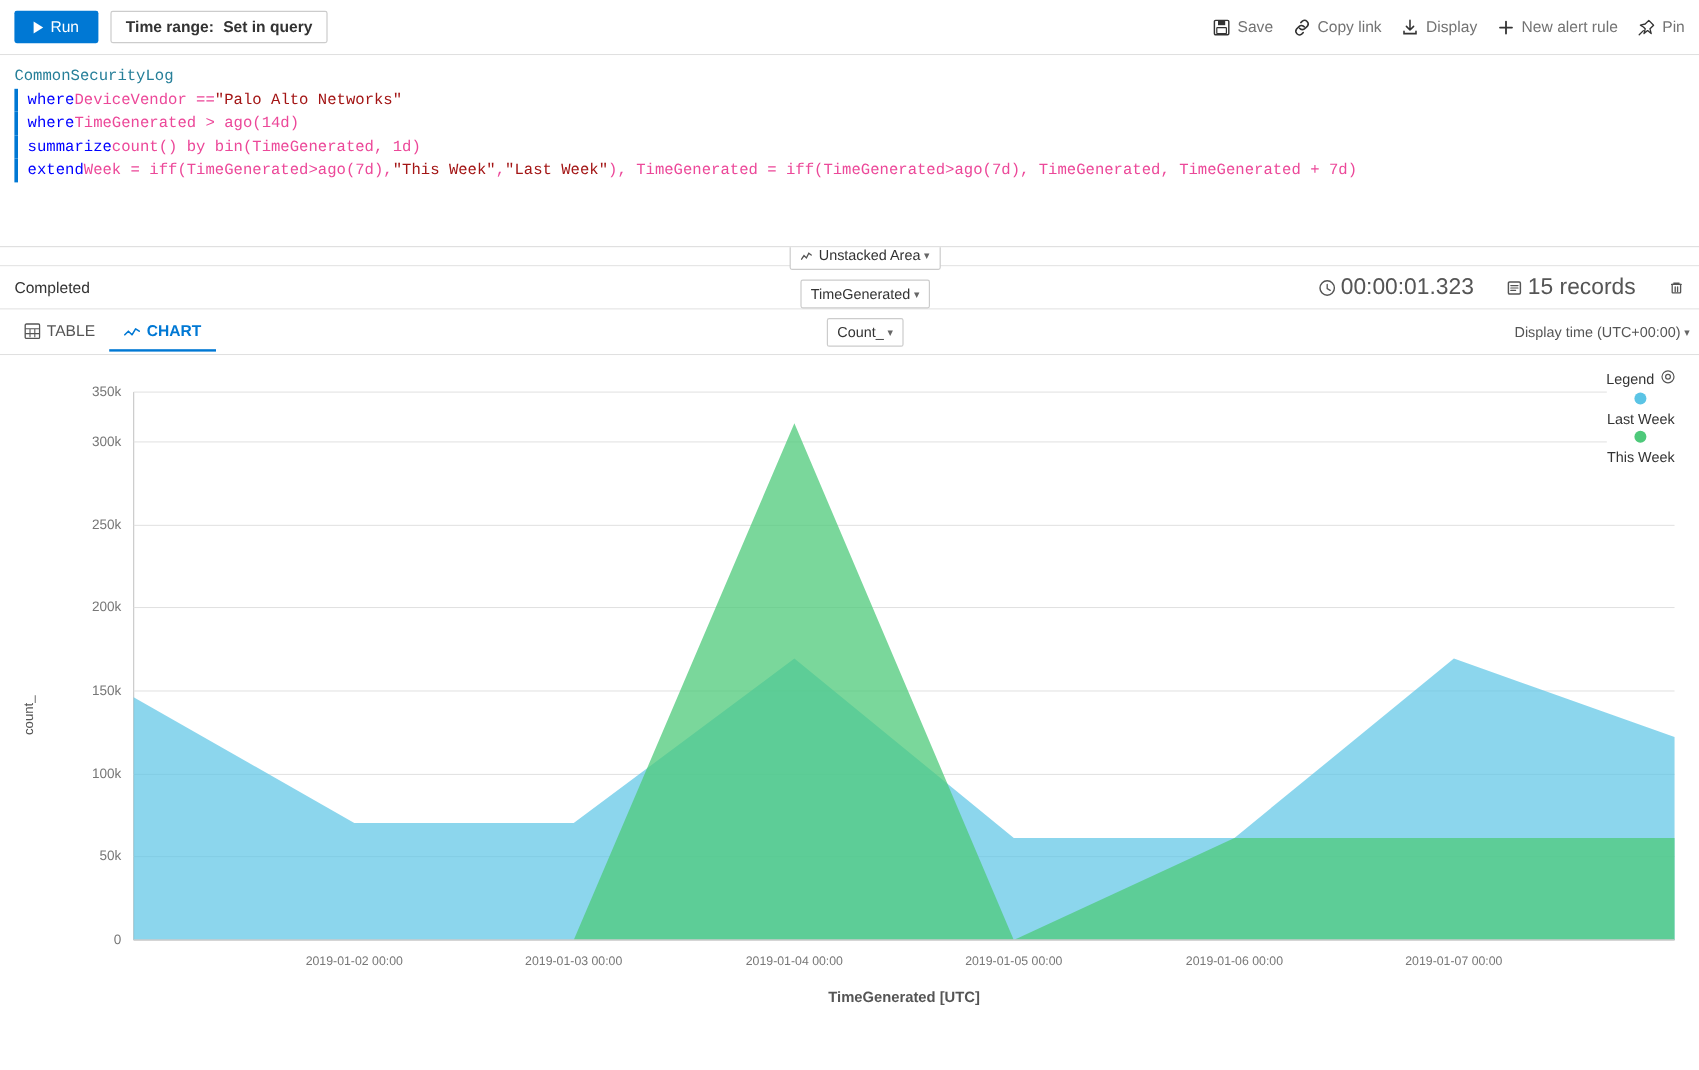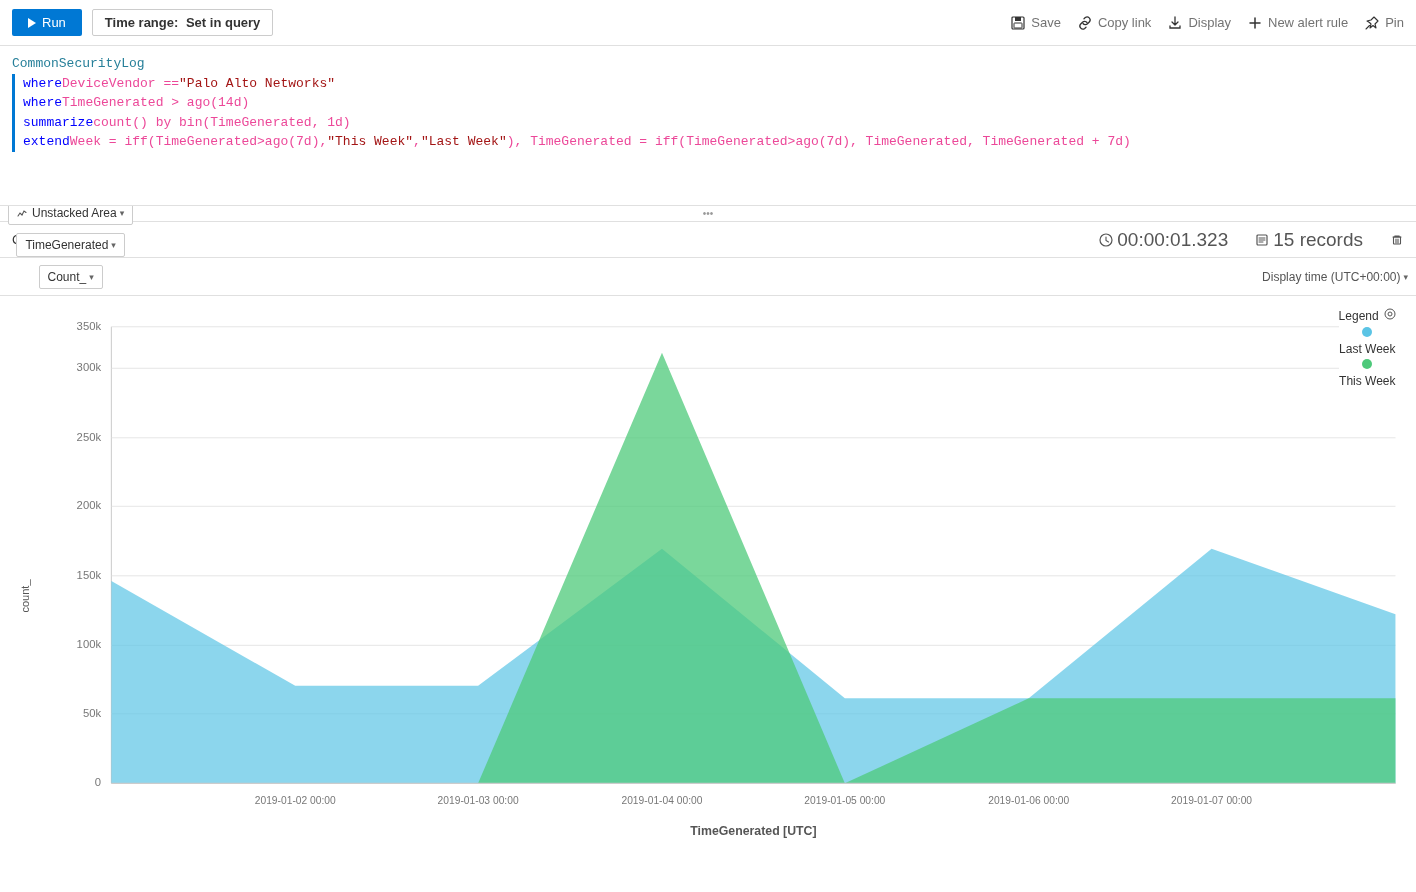--- a/index.html
+++ b/index.html
@@ -223,20 +223,35 @@
       <span>15 records</span>
     </div>
     <svg width="14" height="14" viewBox="0 0 14 14" fill="none" style="cursor:pointer;">
       <path d="M3 4h8M5 4V3h4v1M6 6v4M8 6v4" stroke="#555" stroke-width="1.1" stroke-linecap="round"></path>
       <rect x="3.5" y="4" width="7" height="7" rx="0.5" stroke="#555" stroke-width="1.1" fill="none"></rect>
     </svg>
   </div>
 </div>
 
 <div id="view-tabs">
+  <div class="tabs-left">
+    <button class="tab-btn">
+      <svg width="14" height="14" viewBox="0 0 14 14" fill="none">
+        <rect x="1" y="1" width="12" height="12" rx="1" stroke="#555" stroke-width="1.1"></rect>
+        <path d="M1 5h12M1 9h12M5 5v7M9 5v7" stroke="#555" stroke-width="0.9"></path>
+      </svg>
+      <span>TABLE</span>
+    </button>
+    <button class="tab-btn active">
+      <svg width="14" height="14" viewBox="0 0 14 14" fill="none">
+        <path d="M1 10l3-3 3 3 3-5 3 2" stroke="#0078d4" stroke-width="1.3" stroke-linecap="round" stroke-linejoin="round"></path>
+      </svg>
+      <span>CHART</span>
+    </button>
+  </div>
   <div class="chart-options">
     <button class="dropdown-btn">
       <svg width="12" height="12" viewBox="0 0 12 12" fill="none">
         <path d="M1 9l2-3 2 2 2-4 2 1.5" stroke="#555" stroke-width="1.1" stroke-linecap="round"></path>
       </svg>
       <span>Unstacked Area</span>
       <span class="chevron">▾</span>
     </button>
     <button class="dropdown-btn">
       <span>TimeGenerated</span>

